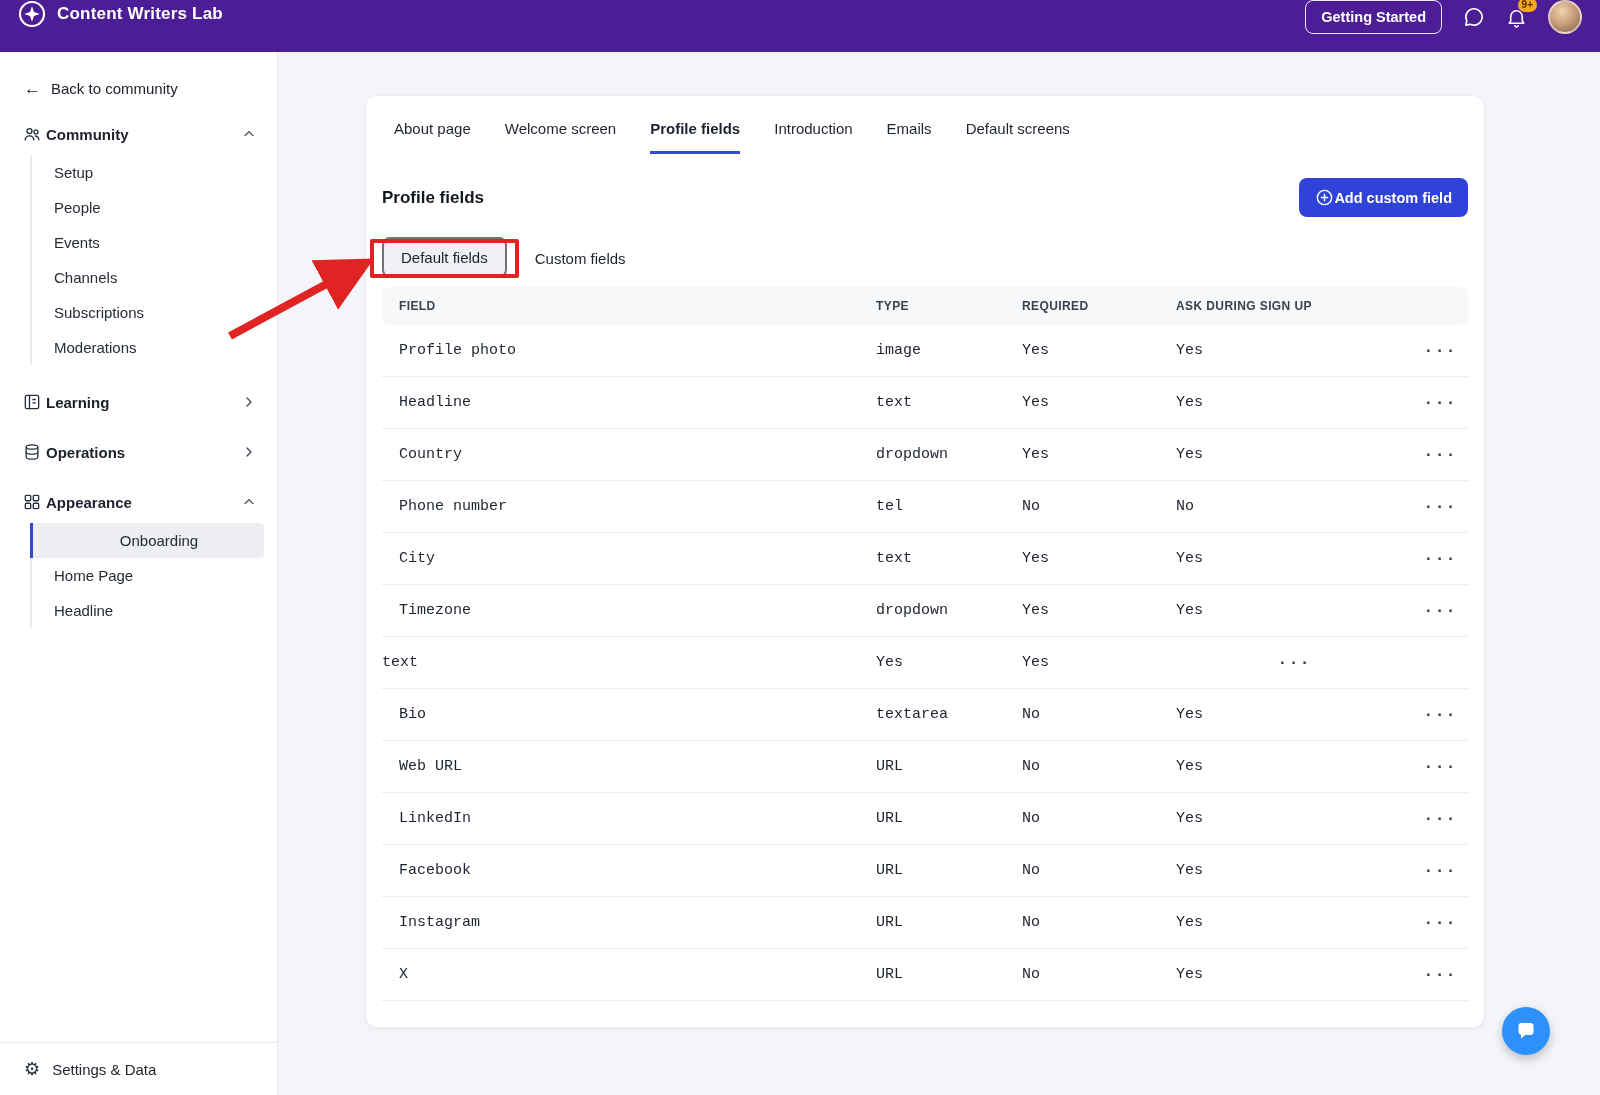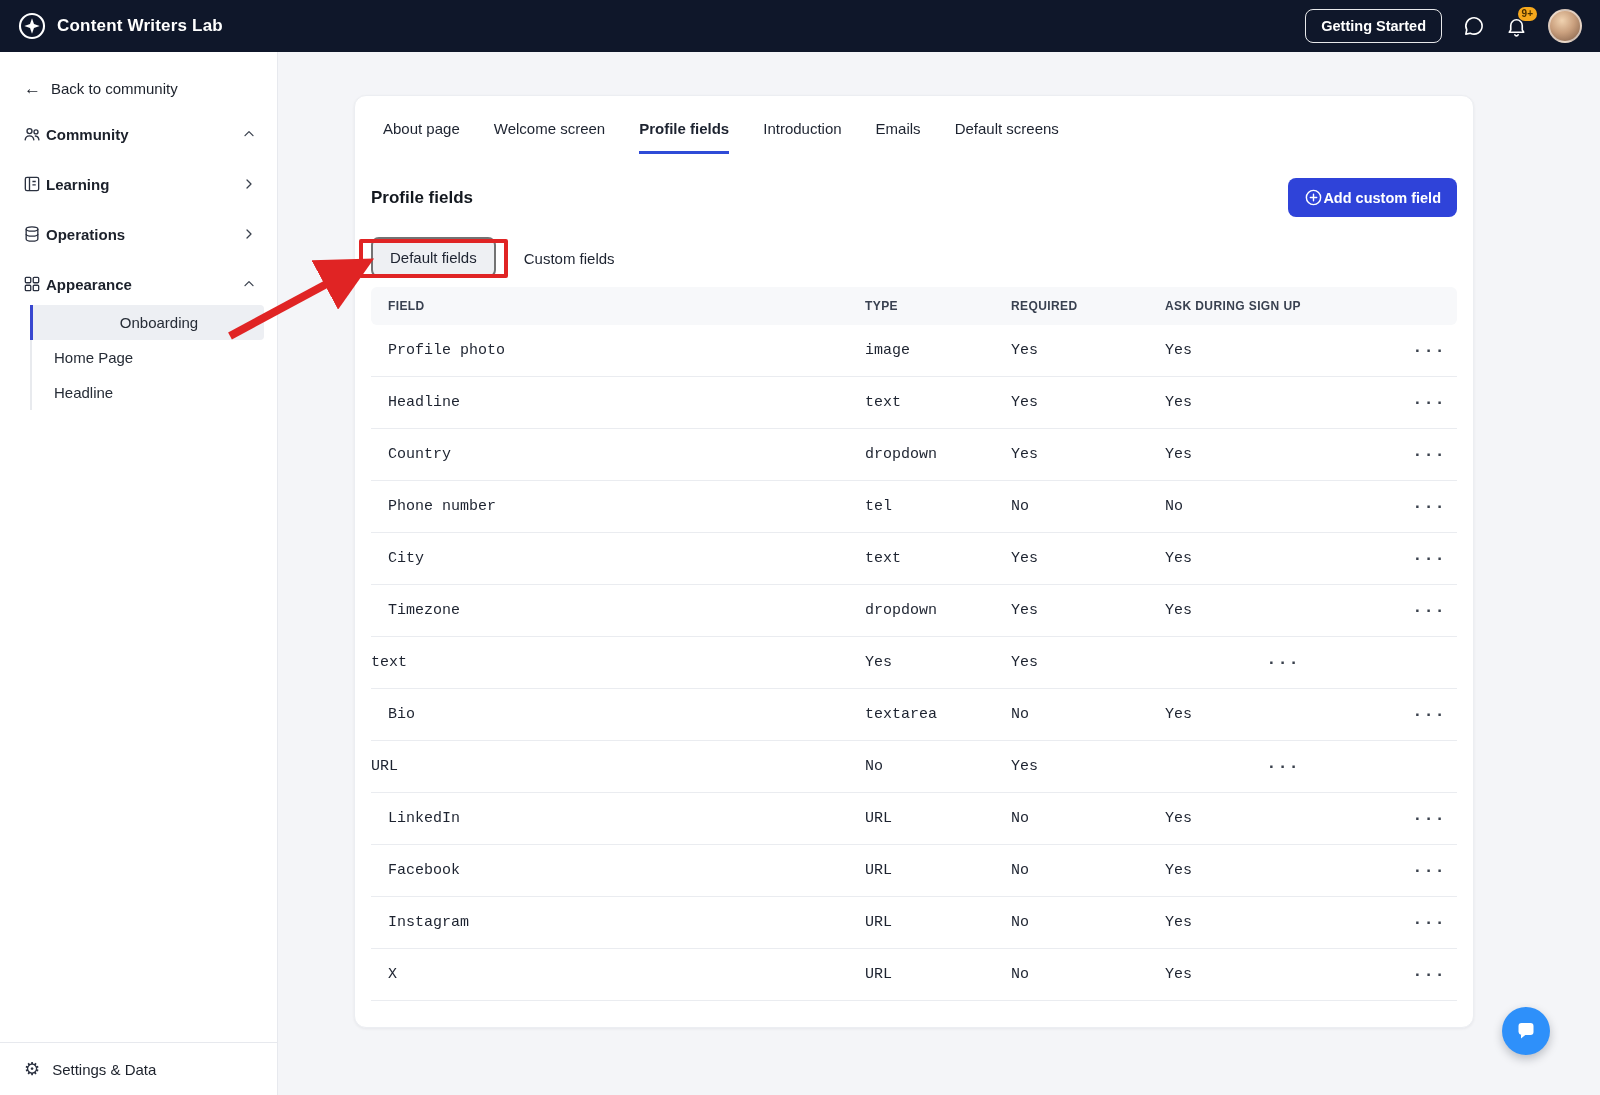--- a/index.html
+++ b/index.html
@@ -7,21 +7,21 @@
   body {
     font-family:"Liberation Sans", sans-serif;
     background:#f4f5f8;
     position:relative;
     overflow:hidden;
     color:#1d2330;
   }
   
   .topbar {
     position:absolute; top:0; left:0; width:1600px; height:52px;
-    background:#0f172a; display:flex; align-items:center; padding:0 18px;
+    background:#4c1d95; display:flex; align-items:flex-start; padding:0 18px;
     z-index:20;
   }
   .brand { display:flex; align-items:center; gap:11px; cursor:pointer; }
   .brand-title { color:#fff; font-size:17px; font-weight:bold; letter-spacing:.2px; }
   .topbar-right { margin-left:auto; display:flex; align-items:center; gap:20px; }
   .btn-outline-white {
     background:transparent; border:1px solid rgba(255,255,255,.9); color:#fff;
     font-size:14.5px; font-weight:600; padding:8px 15px; border-radius:8px; cursor:pointer;
     font-family:inherit;
   }
@@ -61,21 +61,21 @@
     text-align:center;
   }
   .section-gap { height:8px; }
   .sidebar-footer {
     margin-top:auto; border-top:1px solid #e7e9ee; padding:17px 24px;
     display:flex; align-items:center; gap:12px; font-size:15px; color:#1c212b; cursor:pointer;
   }
   .gear-glyph { font-size:18px; line-height:1; color:#2b3140; }
   
   .card {
-    position:absolute; left:354px; top:95px; width:1120px; min-height:925px;
+    position:absolute; left:365px; top:95px; width:1120px; min-height:925px;
     background:#fff; border:1px solid #eceef2; border-radius:12px;
     box-shadow:0 1px 3px rgba(16,24,40,.06); z-index:1; padding:0 16px 26px 16px;
   }
   .tabs { display:flex; gap:34px; padding:24px 12px 0 12px; }
   .tab { font-size:15px; color:#1d2330; padding-bottom:14px; cursor:pointer; border-bottom:3px solid transparent; }
   .tab.active { border-bottom:3px solid #2f4bd7; font-weight:600; }
   .heading-row { display:flex; align-items:center; justify-content:space-between; padding:24px 0 6px 0; }
   .page-title { font-size:17px; font-weight:bold; color:#13181f; }
   .btn-primary {
     display:flex; align-items:center; background:#2f43d9; color:#fff; border:none;
@@ -167,20 +167,28 @@
             <path d="M16 14.4c2.5.3 4 2 4.3 4.6"></path>
           </svg>
       </span>
       <span>Community</span>
       <span class="chev">
         <svg viewBox="0 0 24 24" width="16" height="16" fill="none" stroke="#39404d" stroke-width="1.9" stroke-linecap="round" stroke-linejoin="round">
             <polyline points="6 14.5 12 8.5 18 14.5"></polyline>
           </svg>
       </span>
     </div>
+    <div class="subnav">
+      <div class="subitem">Setup</div>
+      <div class="subitem">People</div>
+      <div class="subitem">Events</div>
+      <div class="subitem">Channels</div>
+      <div class="subitem">Subscriptions</div>
+      <div class="subitem">Moderations</div>
+    </div>
 
     <div class="section-gap"></div>
 
     <div class="nav-section-header">
       <span style="display:flex;">
         <svg viewBox="0 0 24 24" width="20" height="20" fill="none" stroke="#2b3140" stroke-width="1.6" stroke-linejoin="round">
             <rect x="4" y="4" width="16" height="16" rx="2"></rect>
             <path d="M9 4v16M12.5 9h4M12.5 13h4"></path>
           </svg>
       </span>
@@ -330,20 +338,21 @@
       <button class="ellipsis-btn">···</button>
     </div>
     <div class="t-row">
       <span class="cell-first">Bio</span>
       <span>textarea</span>
       <span>No</span>
       <span>Yes</span>
       <button class="ellipsis-btn">···</button>
     </div>
     <div class="t-row">
+      <span class="cell-first">Web URL</span>
       <span>URL</span>
       <span>No</span>
       <span>Yes</span>
       <button class="ellipsis-btn">···</button>
     </div>
     <div class="t-row">
       <span class="cell-first">LinkedIn</span>
       <span>URL</span>
       <span>No</span>
       <span>Yes</span>

